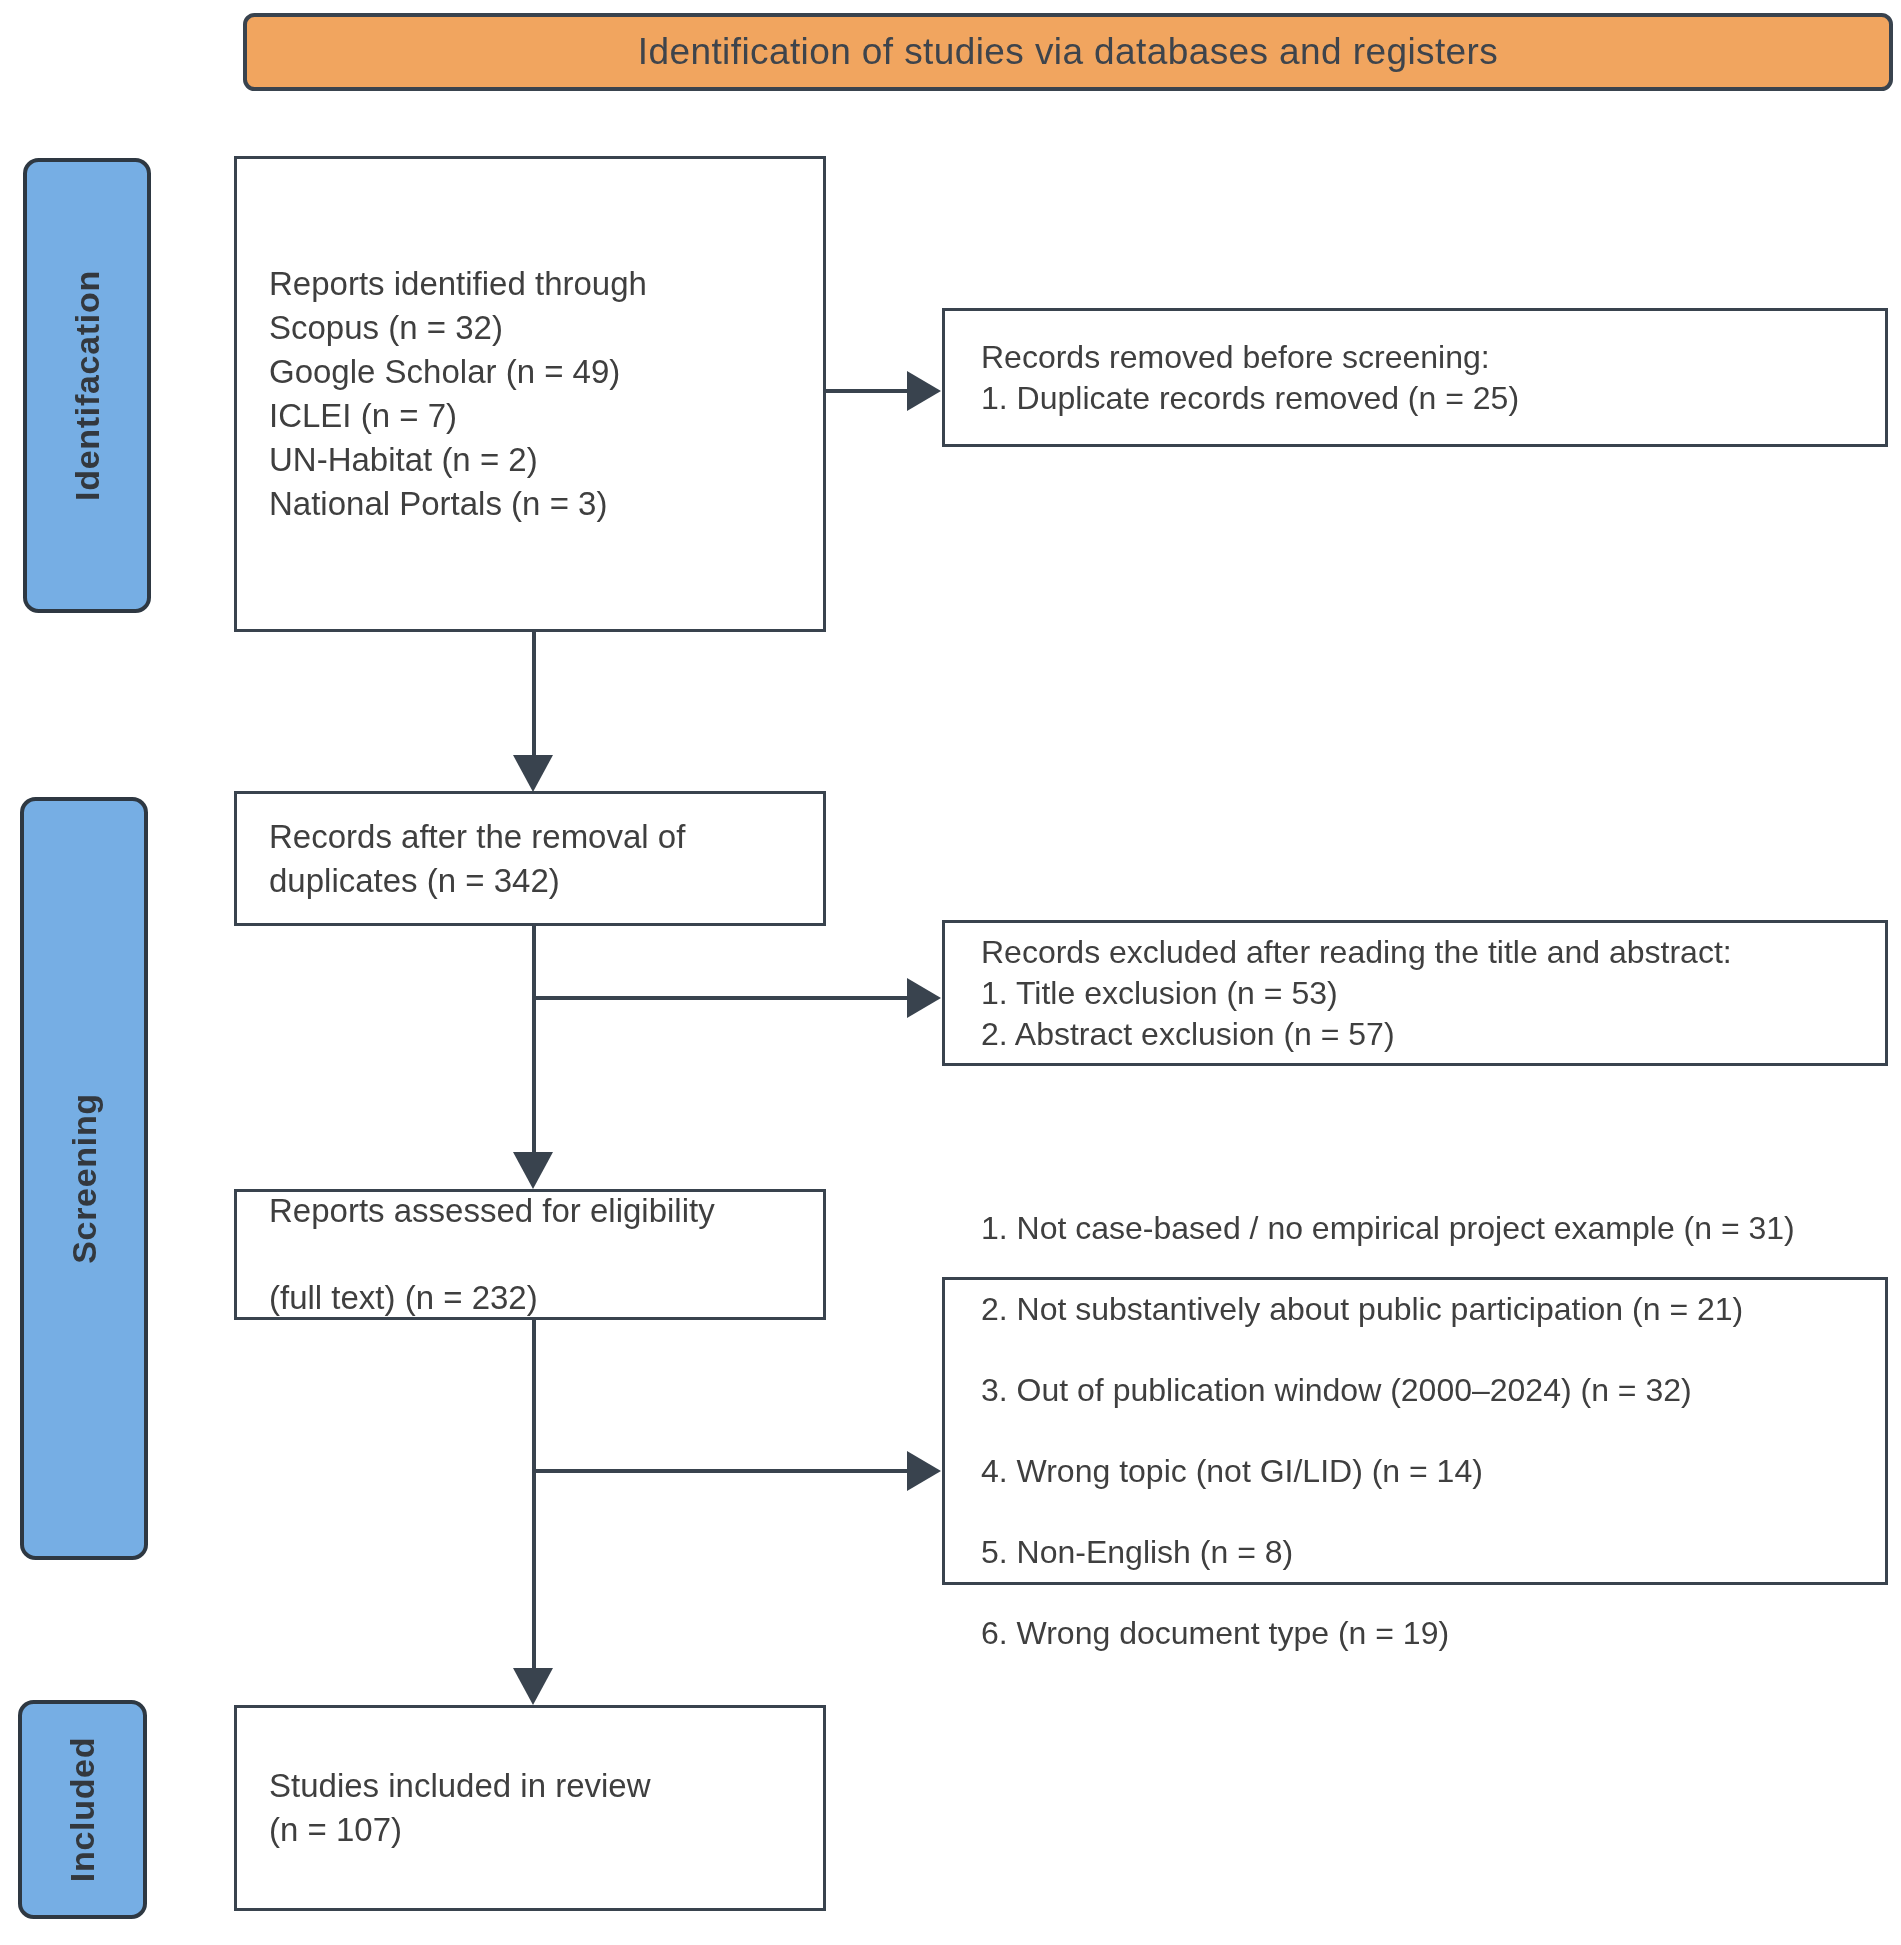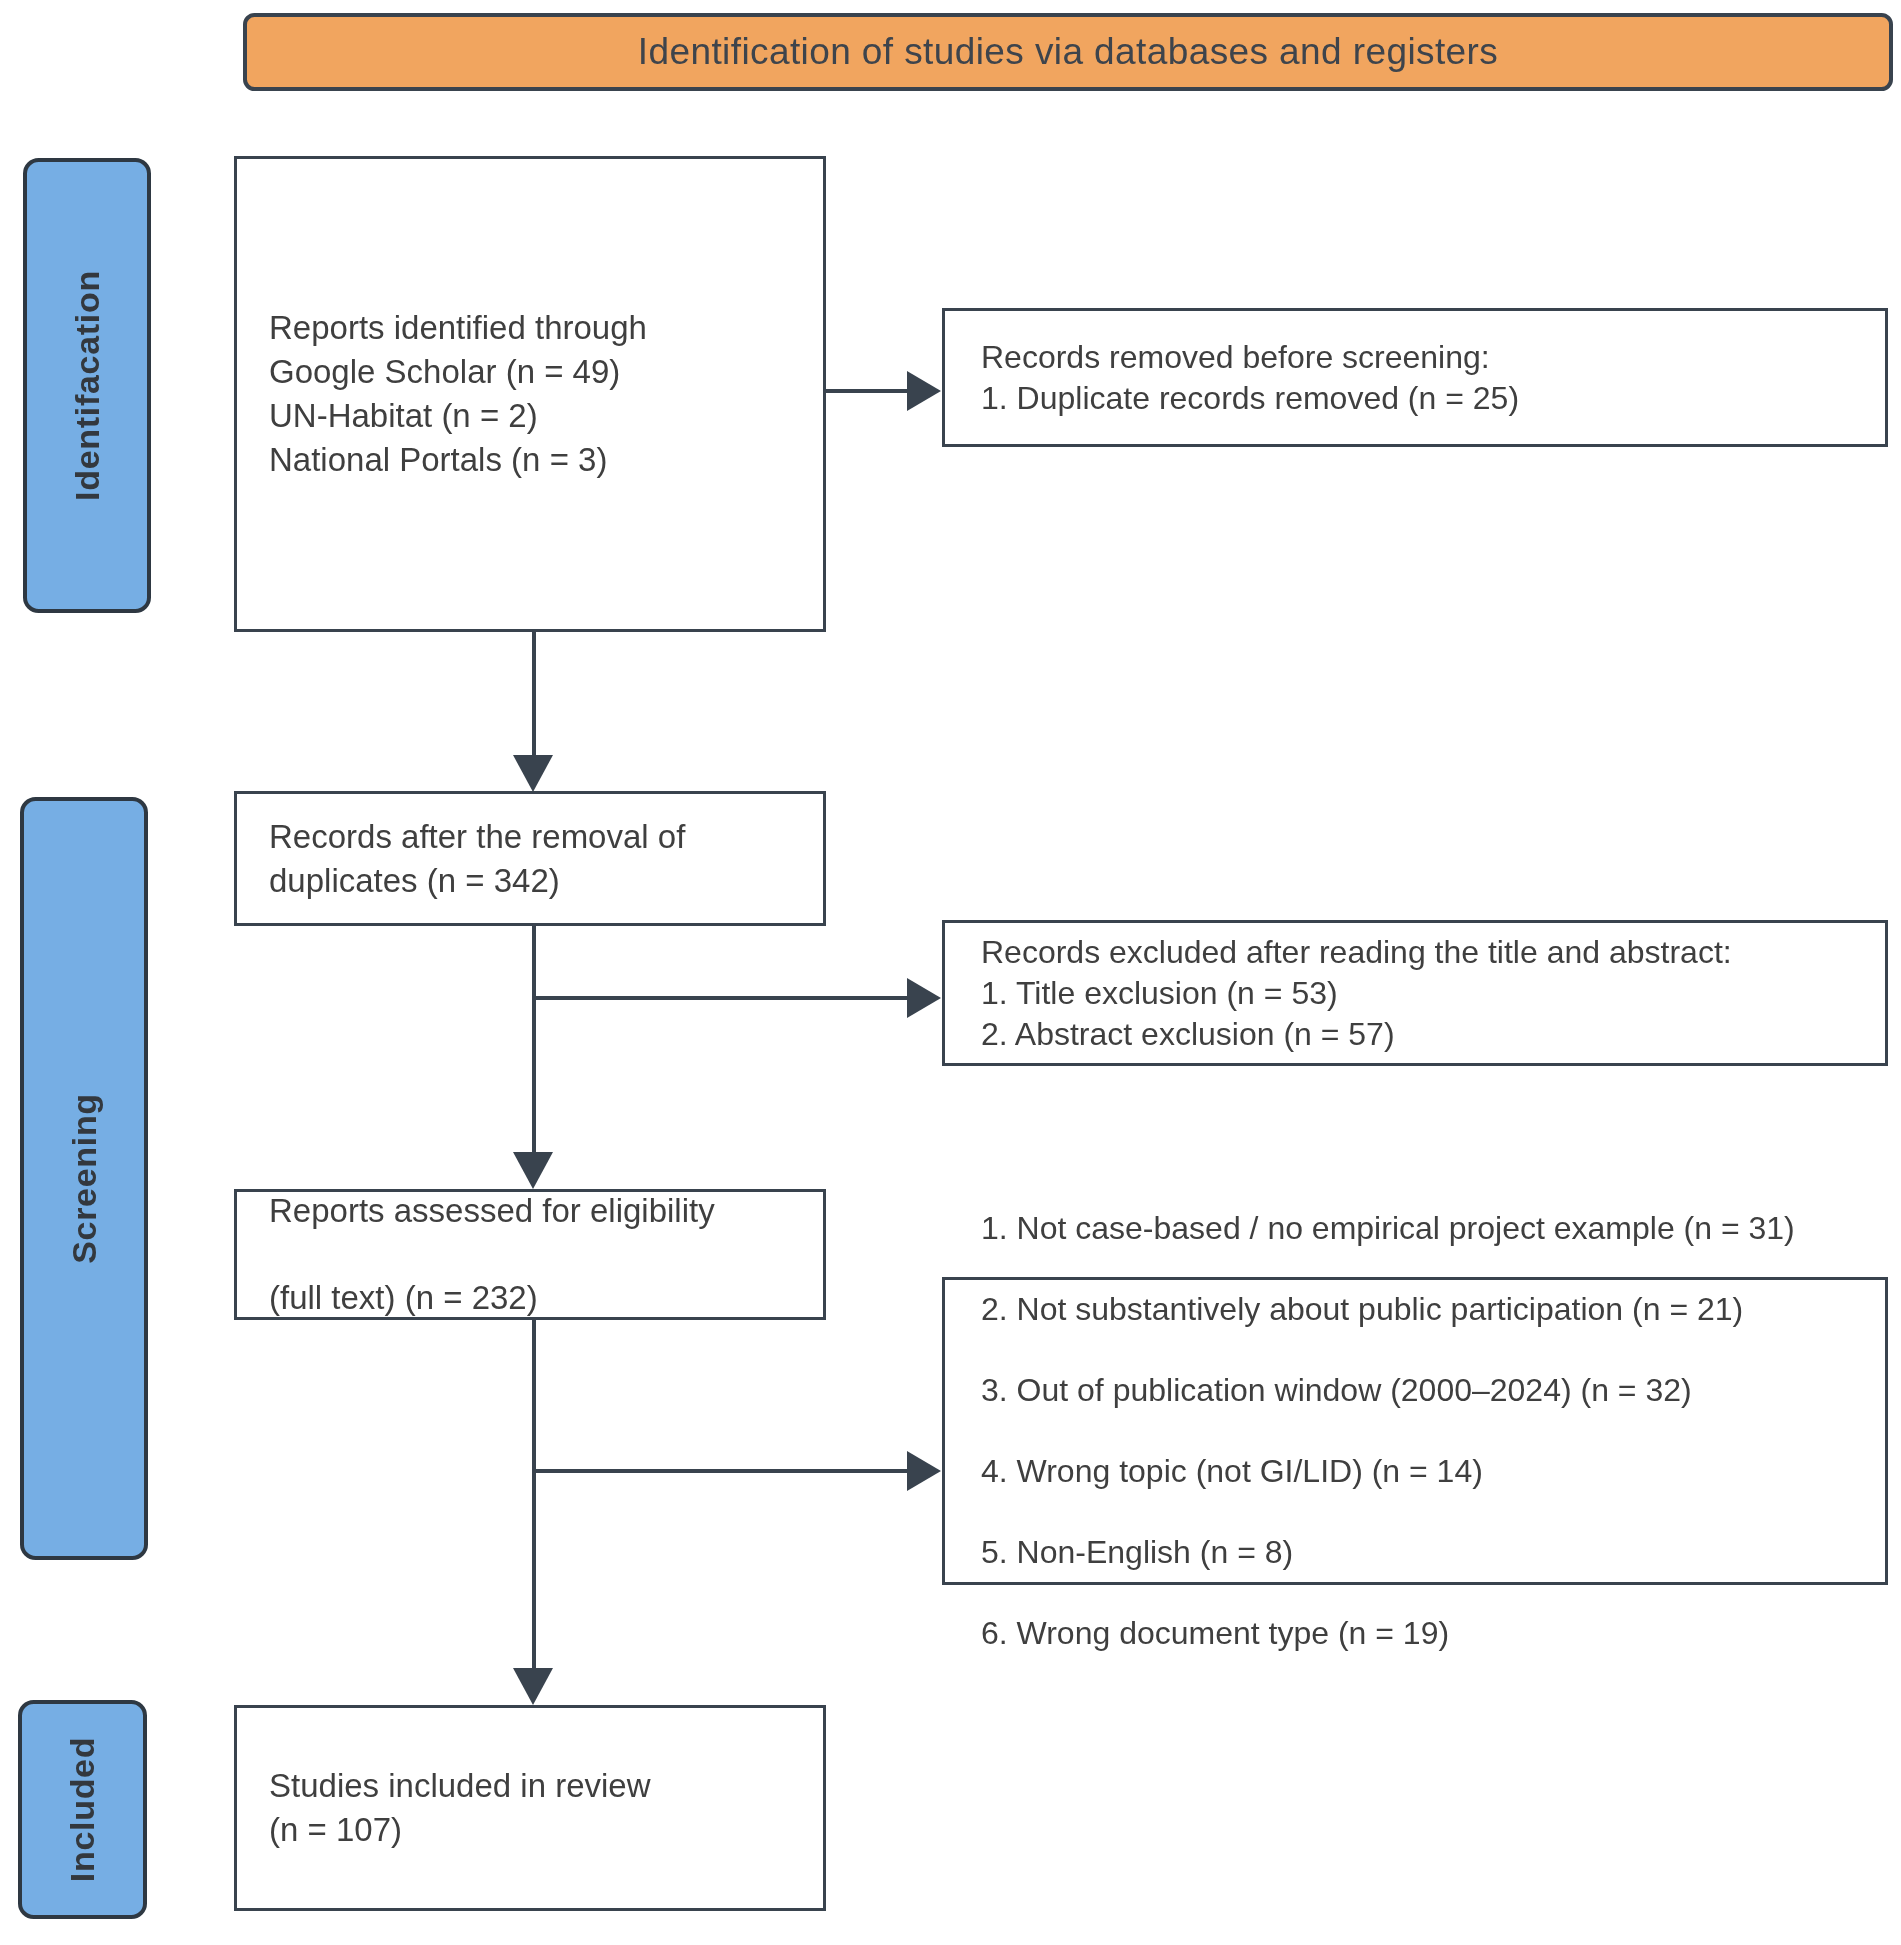--- a/index.html
+++ b/index.html
@@ -132,21 +132,23 @@
   </div>
   <div class="stage" id="stage-screening" style="background-color: rgb(118, 174, 228);">
     <span>Screening</span>
   </div>
   <div class="stage" id="stage-included" style="background-color: rgb(118, 174, 228);">
     <span>Included</span>
   </div>
 
   <div class="flowbox main-box" id="box-records-identified">
       <div class="tline">Reports identified through</div>
+      <div class="tline">Scopus (n = 32)</div>
       <div class="tline">Google Scholar (n = 49)</div>
+      <div class="tline">ICLEI (n = 7)</div>
       <div class="tline">UN-Habitat (n = 2)</div>
       <div class="tline">National Portals (n = 3)</div>
     </div>
 
   <div class="flowbox main-box" id="box-records-after-duplicates">
       <div class="tline">Records after the removal of</div>
       <div class="tline">duplicates (n = 342)</div>
     </div>
 
   <div class="flowbox main-box" id="box-reports-assessed">

